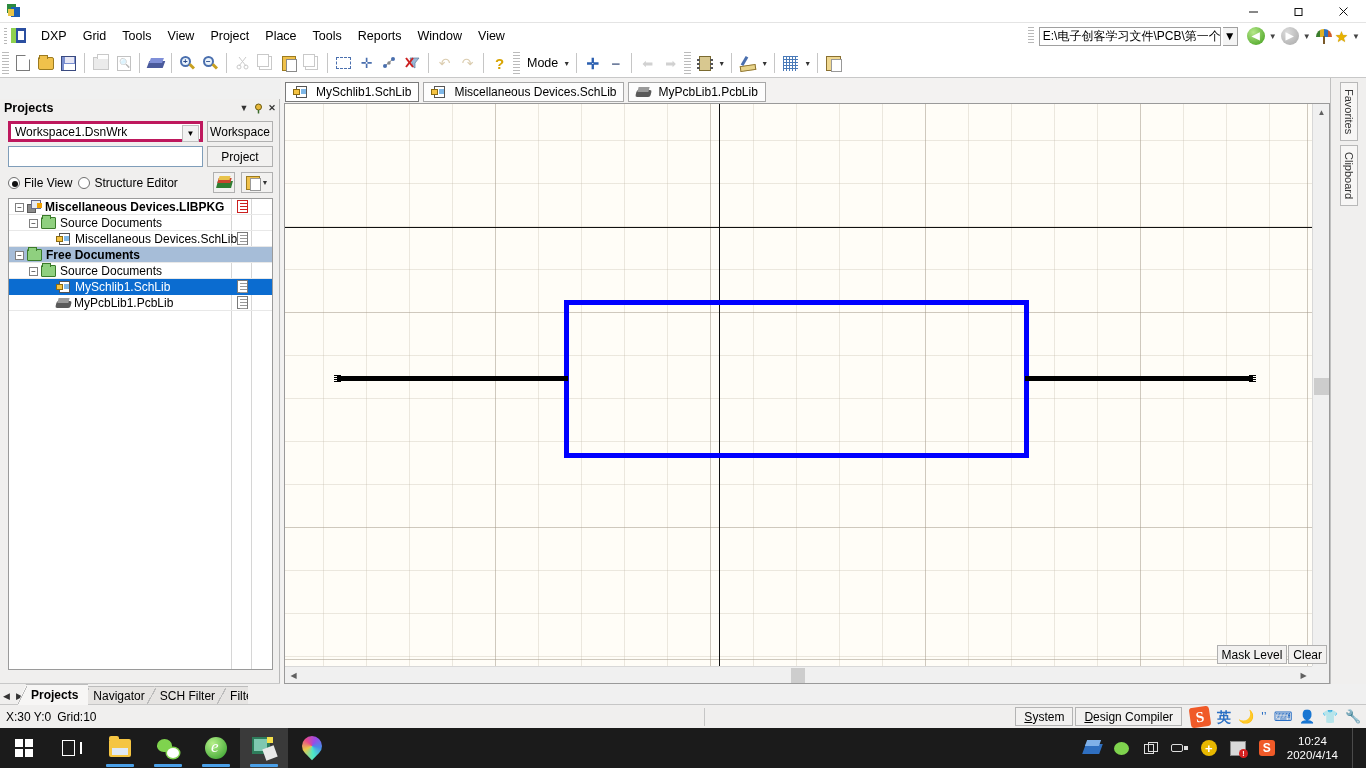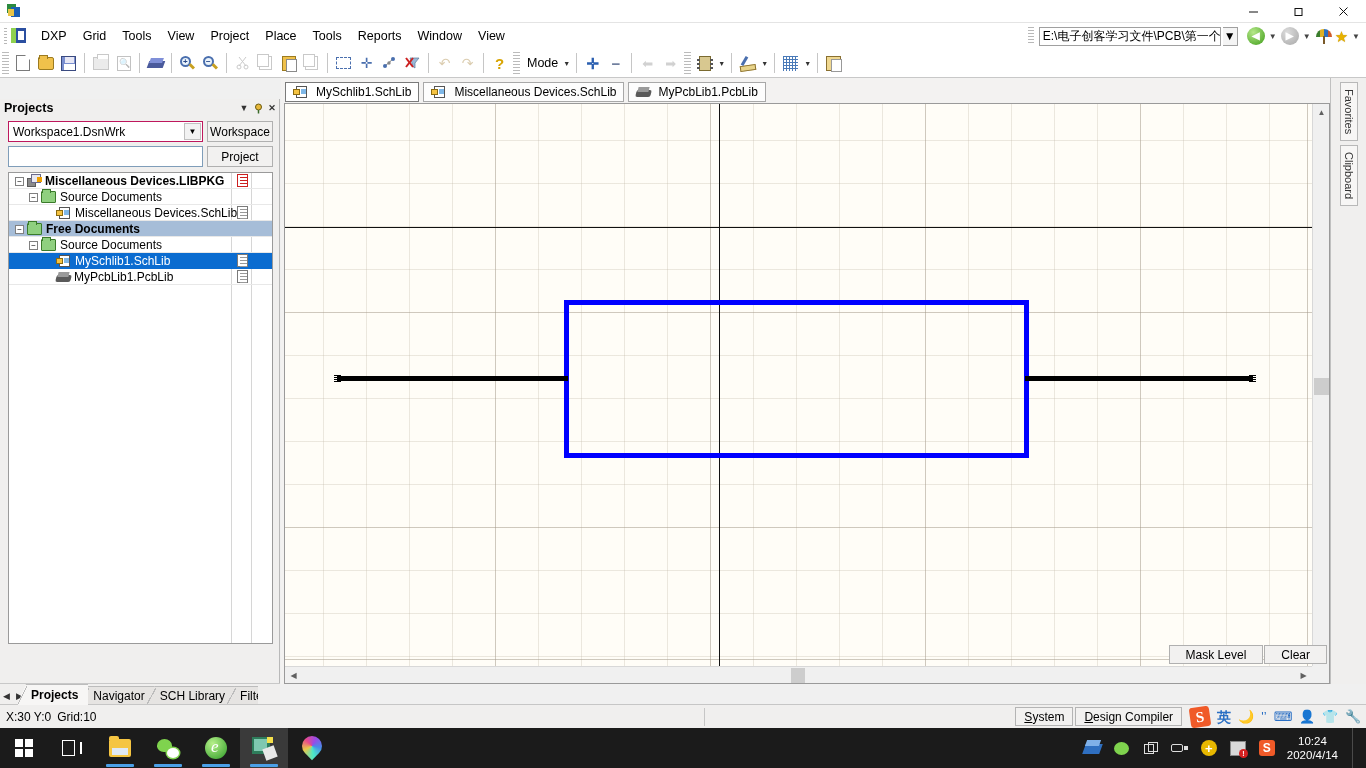--- a/index.html
+++ b/index.html
@@ -158,21 +158,21 @@
   .pp-header {
     height: 18px; display:flex; align-items:center;
     font-weight: bold; font-size: 12.5px; color:#000; padding-left: 4px;
     background:#f0efee;
   }
   .pp-header .sp { flex: 1; }
   .pp-hdr-btn { width:14px; height:14px; display:flex; align-items:center; justify-content:center; font-size:9px; color:#333; }
   .pp-body { padding: 4px 6px 0 8px; }
   .row1 { display:flex; gap:4px; margin-bottom: 4px; }
   .combo {
-    flex:1; height: 21px; border: 1px solid #be185d; background:#fff;
+    flex:1; height: 21px; border: 3px solid #be185d; background:#fff;
     display:flex; align-items:center; font-size:12px; padding-left:4px; position:relative;
   }
   .combo .cdrop {
     position:absolute; right:1px; top:1px; width:17px; height:17px; background:#f2f2f2;
     border:1px solid #c0c0c0; display:flex; align-items:center; justify-content:center; font-size:8px;
   }
   .sidebtn {
     width: 66px; height: 21px; border: 1px solid #b0b0b0; background:#f2f1f0;
     display:flex; align-items:center; justify-content:center; font-size:12px; color:#000;
   }
@@ -313,21 +313,21 @@
   .sb-arr {
     position:absolute; width:17px; height:17px; display:flex; align-items:center; justify-content:center;
     font-size:8px; color:#606060;
   }
   .sb-thumb { position:absolute; background:#cdcdcd; }
   .corner-box { position:absolute; right:0; bottom:0; width:17px; height:17px; background:#f0f0f0; }
   .mask-bar {
     position:absolute; right:2px; bottom: 19px; display:flex; gap:1px; z-index:6;
   }
   .mask-btn {
-    height:19px; padding:0 16px; border:1px solid #b0b0b0; background:#f2f1f0;
+    height:19px; padding:0 4px; border:1px solid #b0b0b0; background:#f2f1f0;
     font-size:12px; display:flex; align-items:center;
   }
 
   
   .rightdock {
     position:absolute; right:0; top:78px; width:36px; height:606px;
     background:#f0efee; border-left:1px solid #c0c0c0;
   }
   .vtab {
     width: 18px; margin: 4px auto 0 auto; border:1px solid #b8b8b8; background:#f7f6f5;
@@ -646,20 +646,42 @@
           <span class="cdrop">▼</span>
         </div>
         <div class="sidebtn">Workspace</div>
       </div>
 
       <div class="row2">
         <div class="textbox" placeholder=""></div>
         <div class="sidebtn">Project</div>
       </div>
 
+      <div class="row3">
+        <label class="radio">
+          <span class="rdot on"></span>
+          <span>File View</span>
+        </label>
+        <label class="radio">
+          <span class="rdot"></span>
+          <span>Structure Editor</span>
+        </label>
+        <span class="r3spacer"></span>
+        <span class="sqbtn">
+          <span class="ic-books">
+              <i class="bk1"></i>
+              <i class="bk2"></i>
+              <i class="bk3"></i>
+            </span>
+        </span>
+        <span class="sqbtn wide">
+          <span class="ic-opendoc"></span>
+          <span style="font-size:7px;color:#333;margin-left:2px;">▼</span>
+        </span>
+      </div>
     </div>
 
     <div class="tree">
       <div class="tcol-a"></div>
       <div class="tcol-b"></div>
 
       <div class="trow" style="padding-left:6px;">
         <span class="exp">−</span>
         <span class="ic-libpkg">
             <i class="c1"></i>
@@ -738,21 +760,21 @@
       <div class="ptab active">
           <span class="slash"></span>
           <span>Projects</span>
         </div>
       <div class="ptab">
           <span class="slash"></span>
           <span>Navigator</span>
         </div>
       <div class="ptab">
           <span class="slash"></span>
-          <span>SCH Library</span>
+          <span>SCH Filter</span>
         </div>
       <div class="ptab" style="overflow:hidden;max-width:32px;">
           <span class="slash"></span>
           <span>Filter</span>
         </div>
     </div>
   </div>
 
   <div class="editor">
     <div class="doctabs">

